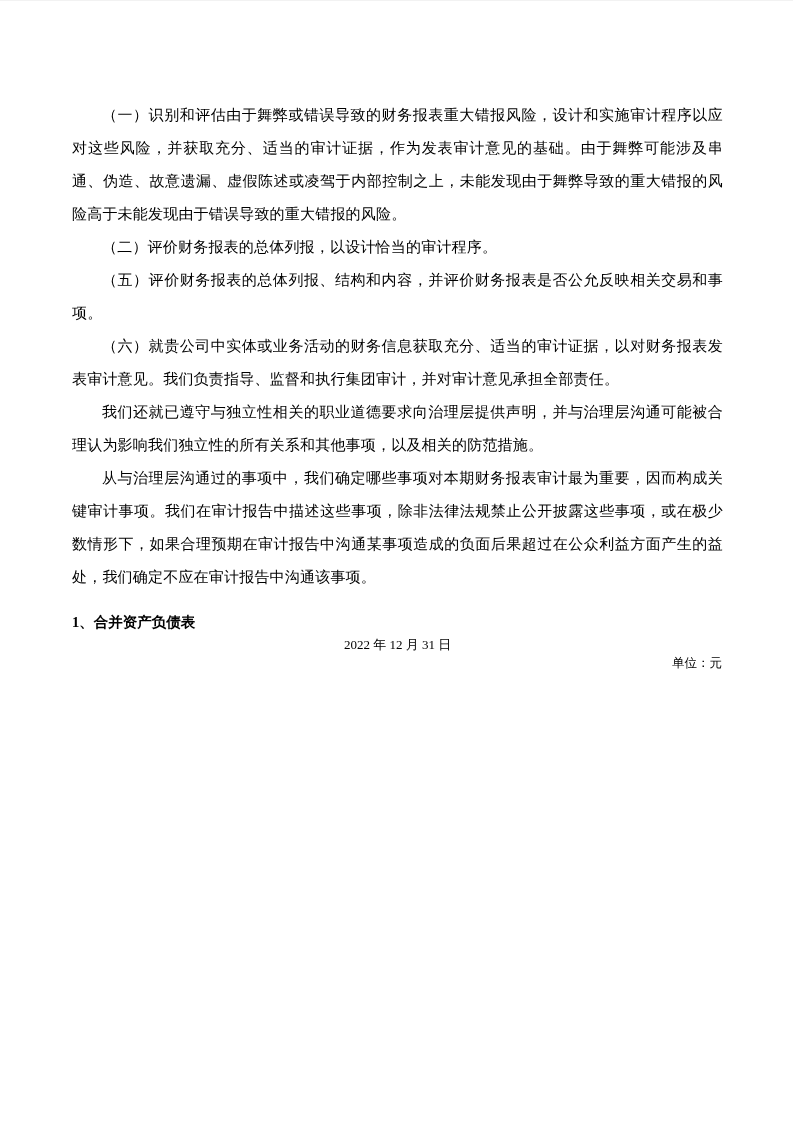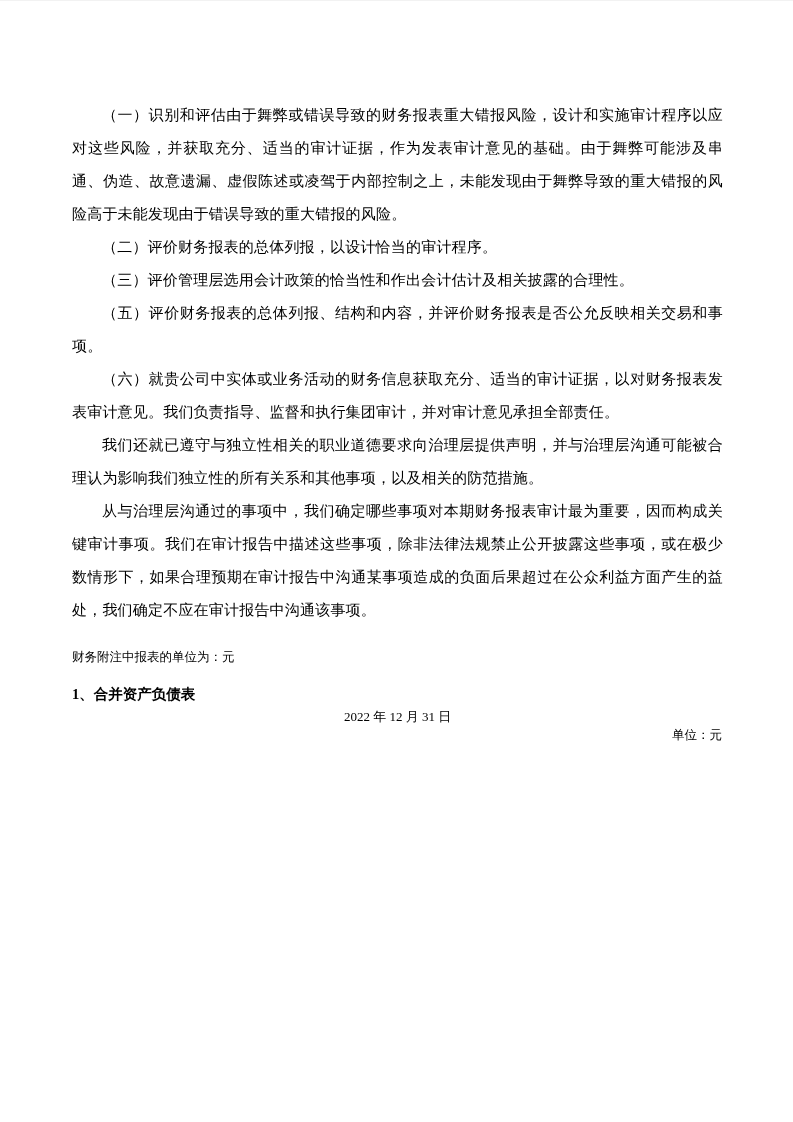--- a/index.html
+++ b/index.html
@@ -70,29 +70,27 @@
 </style>
 </head>
 <body>
 
 <div class="page">
   <div class="content">
 
     <div class="body-text">
       <p>（一）识别和评估由于舞弊或错误导致的财务报表重大错报风险，设计和实施审计程序以应对这些风险，并获取充分、适当的审计证据，作为发表审计意见的基础。由于舞弊可能涉及串通、伪造、故意遗漏、虚假陈述或凌驾于内部控制之上，未能发现由于舞弊导致的重大错报的风险高于未能发现由于错误导致的重大错报的风险。</p>
       <p>（二）评价财务报表的总体列报，以设计恰当的审计程序。</p>
-      <p>（三）评价管理层选用会计政策的恰当性和作出会计估计及相关披露的合理性。</p>
       <p>（五）评价财务报表的总体列报、结构和内容，并评价财务报表是否公允反映相关交易和事项。</p>
       <p>（六）就贵公司中实体或业务活动的财务信息获取充分、适当的审计证据，以对财务报表发表审计意见。我们负责指导、监督和执行集团审计，并对审计意见承担全部责任。</p>
       <p>我们还就已遵守与独立性相关的职业道德要求向治理层提供声明，并与治理层沟通可能被合理认为影响我们独立性的所有关系和其他事项，以及相关的防范措施。</p>
       <p>从与治理层沟通过的事项中，我们确定哪些事项对本期财务报表审计最为重要，因而构成关键审计事项。我们在审计报告中描述这些事项，除非法律法规禁止公开披露这些事项，或在极少数情形下，如果合理预期在审计报告中沟通某事项造成的负面后果超过在公众利益方面产生的益处，我们确定不应在审计报告中沟通该事项。</p>
     </div>
 
 
-    <p class="note-line">财务附注中报表的单位为：元</p>
 
     <h3 class="subsection-heading">1、合并资产负债表</h3>
 
 
     <p class="date-line">2022 年 12 月 31 日</p>
 
     <p class="unit-line">单位：元</p>
 
   </div>
 </div>

